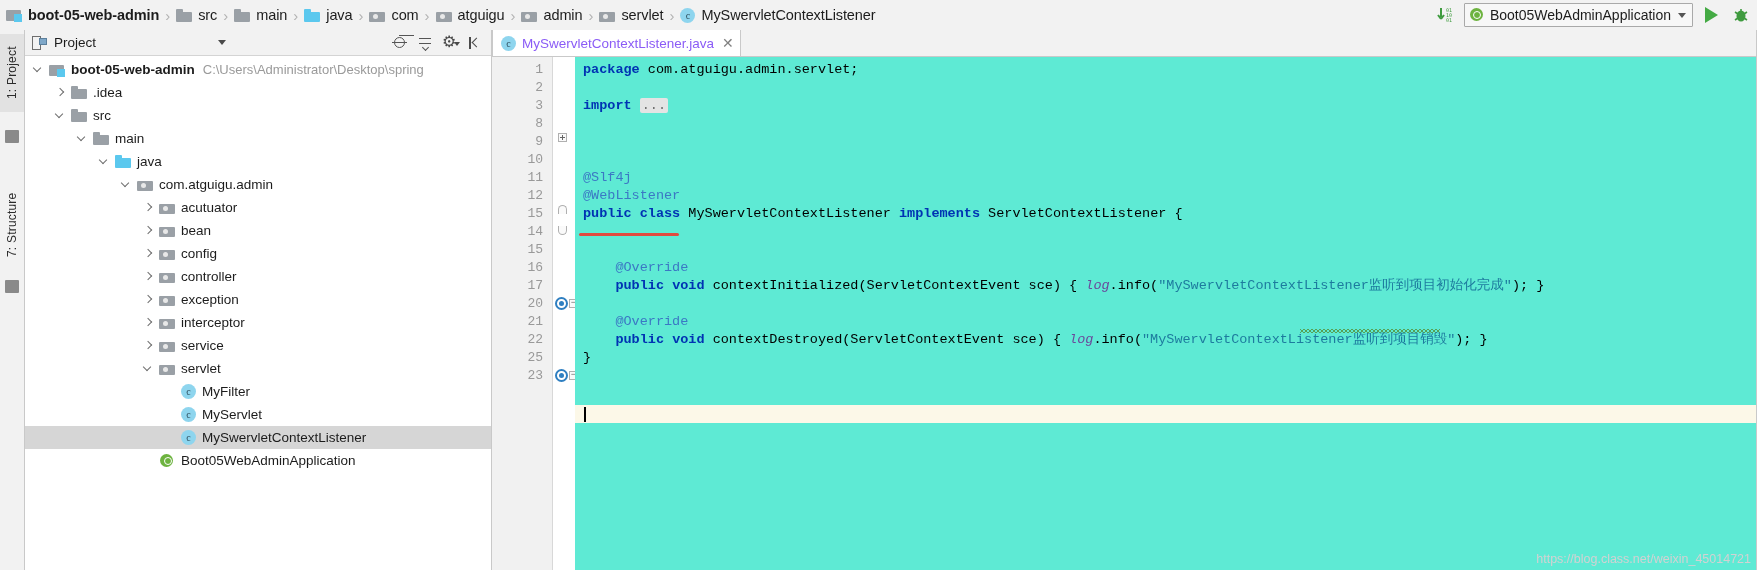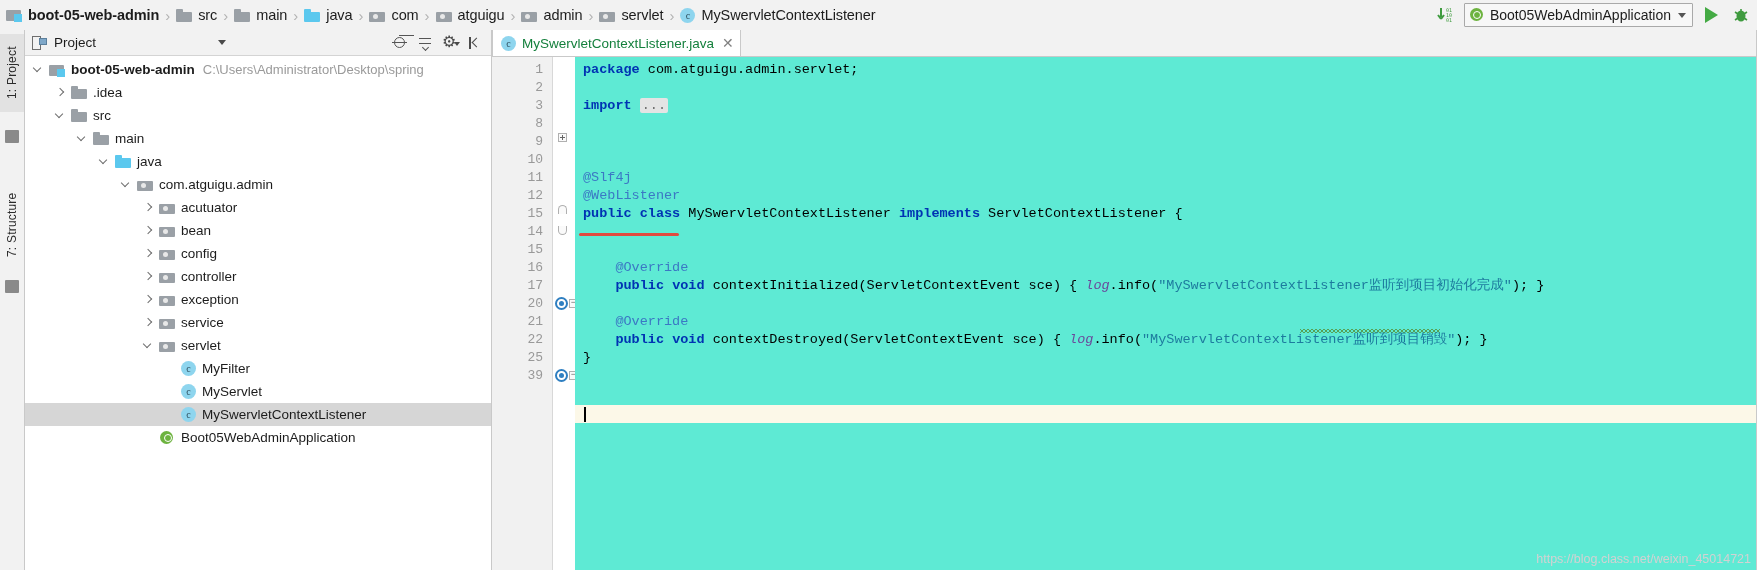--- a/index.html
+++ b/index.html
@@ -342,21 +342,21 @@
   .etab {
     height: 26px;
     background: #ffffff;
     border-left: 1px solid #c9c9c9;
     border-right: 1px solid #c9c9c9;
     display: flex;
     align-items: center;
     padding: 0 6px 0 8px;
     gap: 6px;
   }
-  .etab-label { font-size: 13.5px; color: #15803d; }
+  .etab-label { font-size: 13.5px; color: #8b5cf6; }
   .etab-close {
     font-size: 14px; color: #808080;
     line-height: 1;
     margin-left: 2px;
   }
 
   .code-wrap {
     position: relative;
     height: 514px;
     background: #ffffff;
@@ -661,20 +661,25 @@
         </div>
         <div class="trow" style="padding-left: 118px;">
           <span class="tarrow right"></span>
           <span class="ico ico-pkg"></span>
           <span class="tlabel">controller</span>
         </div>
         <div class="trow" style="padding-left: 118px;">
           <span class="tarrow right"></span>
           <span class="ico ico-pkg"></span>
           <span class="tlabel">exception</span>
+        </div>
+        <div class="trow" style="padding-left: 118px;">
+          <span class="tarrow right"></span>
+          <span class="ico ico-pkg"></span>
+          <span class="tlabel">interceptor</span>
         </div>
         <div class="trow" style="padding-left: 118px;">
           <span class="tarrow right"></span>
           <span class="ico ico-pkg"></span>
           <span class="tlabel">service</span>
         </div>
         <div class="trow" style="padding-left: 118px;">
           <span class="tarrow down"></span>
           <span class="ico ico-pkg"></span>
           <span class="tlabel">servlet</span>
@@ -723,21 +728,21 @@
           <div class="ln" style="top: 130px;">12</div>
           <div class="ln" style="top: 148px;">15</div>
           <div class="ln" style="top: 166px;">14</div>
           <div class="ln" style="top: 184px;">15</div>
           <div class="ln" style="top: 202px;">16</div>
           <div class="ln" style="top: 220px;">17</div>
           <div class="ln" style="top: 238px;">20</div>
           <div class="ln" style="top: 256px;">21</div>
           <div class="ln" style="top: 274px;">22</div>
           <div class="ln" style="top: 292px;">25</div>
-          <div class="ln" style="top: 310px;">39</div>
+          <div class="ln" style="top: 310px;">23</div>
         </div>
       <div class="marker-col">
 
         <div class="plus-fold" style="left:5px; top:76px;"></div>
         <div class="fold-cap top" style="left:5px; top:148px;"></div>
         <div class="fold-cap bot" style="left:5px; top:169px;"></div>
         <div class="impl-mark" style="left:2px; top:240px;"></div>
         <div class="fold" style="left:16px; top:242px;">−</div>
         <div class="impl-mark" style="left:2px; top:312px;"></div>
         <div class="fold" style="left:16px; top:314px;">−</div>

